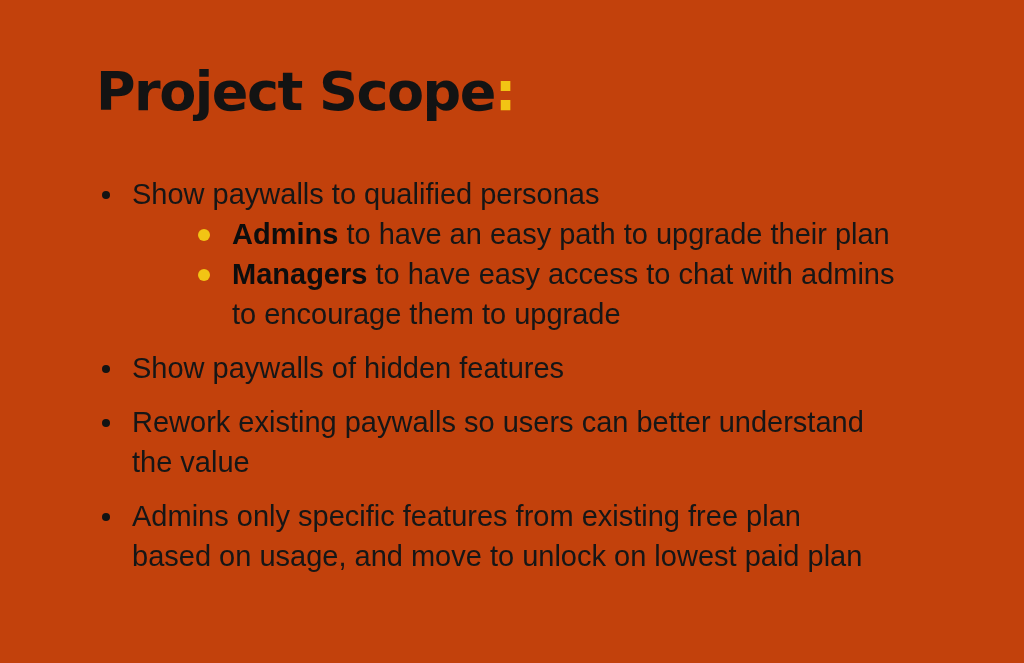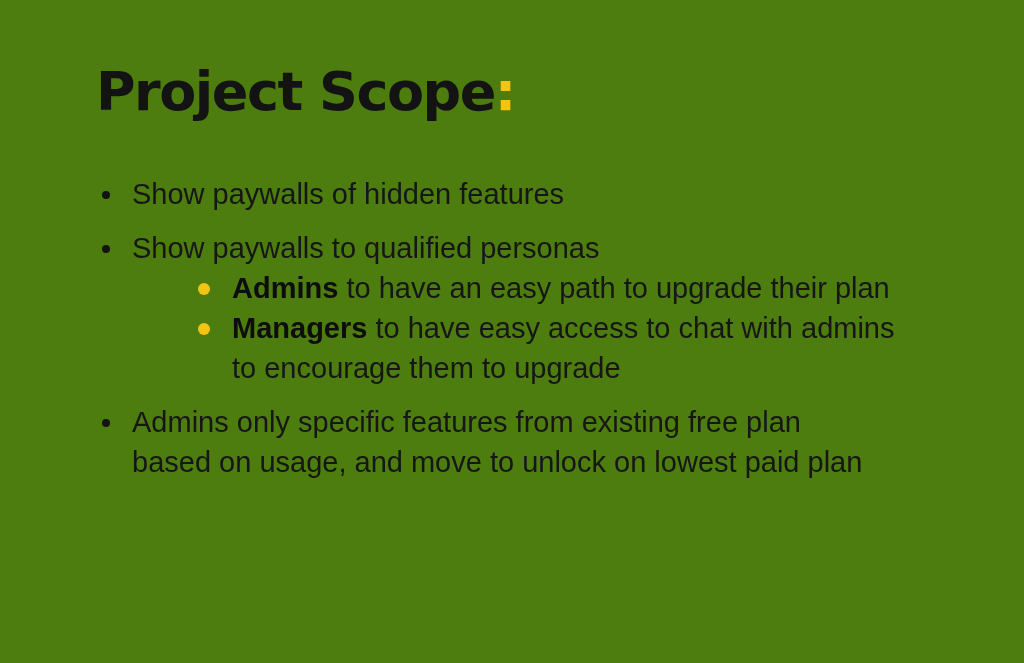--- a/index.html
+++ b/index.html
@@ -12,21 +12,21 @@
     height: 663px;
     overflow: hidden;
     font-family: "Liberation Sans", sans-serif;
     color: #161616;
   }
   .slide {
     box-sizing: border-box;
     width: 1024px;
     height: 663px;
     padding: 56px 60px 0 96px;
-    background: #4d7c0f;
+    background: #c2410c;
   }
   .title {
     margin: 0;
     font-family: "DejaVu Sans", sans-serif;
     font-weight: 800;
     font-size: 54px;
     line-height: 72px;
     letter-spacing: -1.5px;
     color: #131313;
     white-space: nowrap;
@@ -87,39 +87,44 @@
 <body>
 
 <div class="slide">
 
   <h1 class="title"><span>Project Scope</span><span class="colon">:</span></h1>
 
   <ul class="bullets">
 
     <li>
       <span class="dot"></span>
-      <span class="multiline">Show paywalls of hidden features</span>
-    </li>
-
-    <li>
-      <span class="dot"></span>
       <span class="multiline">Show paywalls to qualified personas</span>
       <ul class="sub">
         <li>
           <span class="dot"></span>
           <span><b class="lead">Admins</b><span class="multiline"> to have an easy path to upgrade their plan</span></span>
         </li>
         <li>
           <span class="dot"></span>
           <span><b class="lead">Managers</b><span class="multiline"> to have easy access to chat with admins
 to encourage them to upgrade</span></span>
         </li>
       </ul>
     </li>
 
+    <li>
+      <span class="dot"></span>
+      <span class="multiline">Show paywalls of hidden features</span>
+    </li>
+
+    <li>
+      <span class="dot"></span>
+      <span class="multiline">Rework existing paywalls so users can better understand
+the value</span>
+    </li>
 
     <li>
       <span class="dot"></span>
       <span class="multiline">Admins only specific features from existing free plan
 based on usage, and move to unlock on lowest paid plan</span>
     </li>
 
   </ul>
 </div>
 

